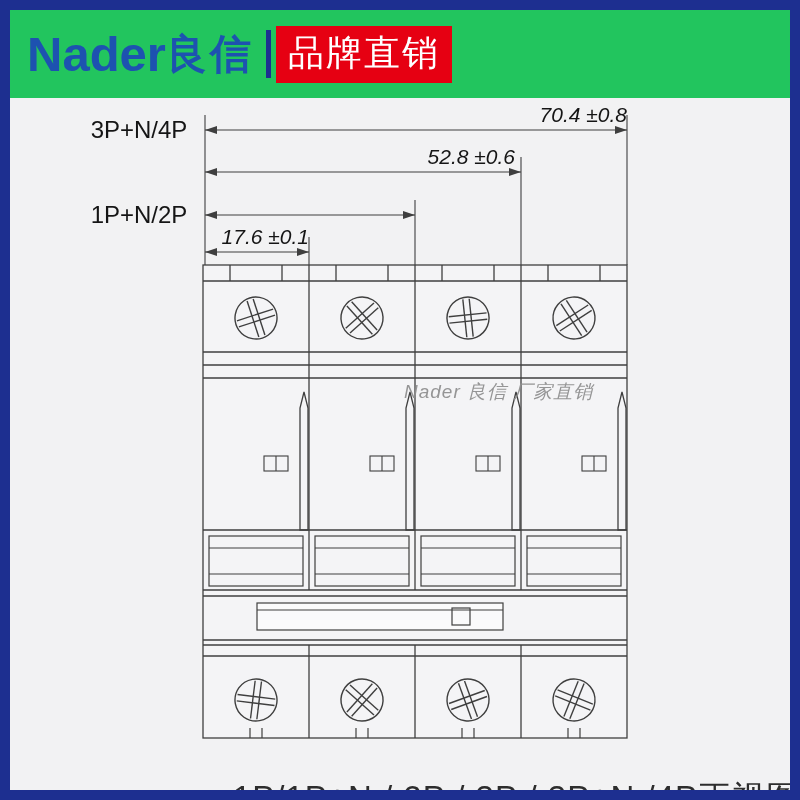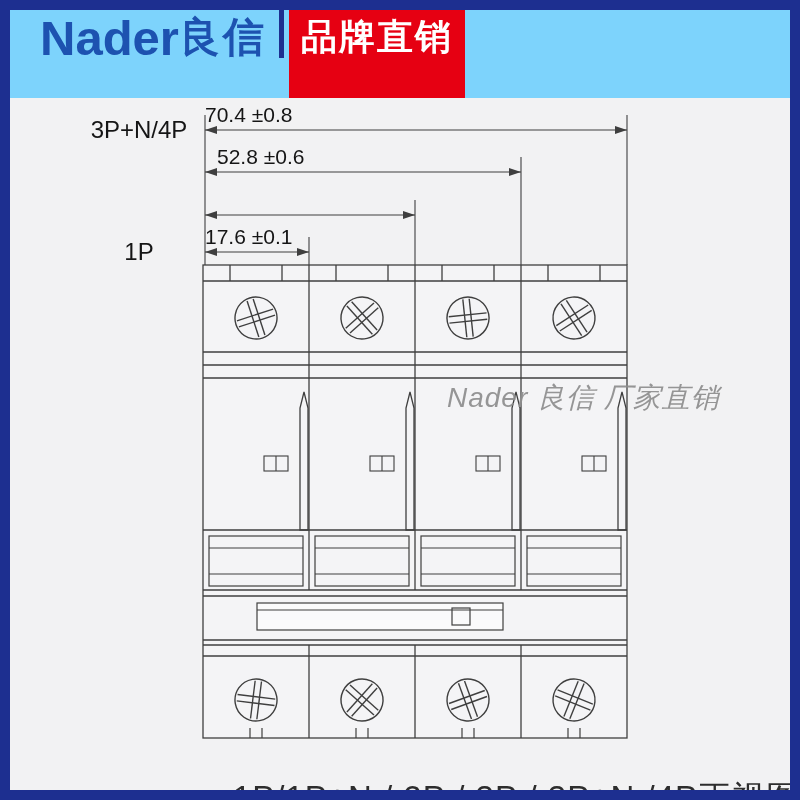--- a/index.html
+++ b/index.html
@@ -2,37 +2,37 @@
 <html><head>
 <meta charset="utf-8">
 <style>
   * { margin:0; padding:0; box-sizing:border-box; }
   html, body { width:800px; height:800px; }
   body { font-family:"Liberation Sans", sans-serif; background:#ffffff; }
 
   .page { position:relative; width:800px; height:800px; background:#f2f2f3; overflow:hidden; }
   .frame { position:absolute; inset:0; border:10px solid #1d2f90; pointer-events:none; z-index:60; }
 
-  .header { position:absolute; left:10px; top:10px; right:10px; height:88px; background:#7dd3fc;
-            display:flex; padding-left:30px; z-index:5; }
+  .header { position:absolute; left:10px; top:10px; right:10px; height:88px; background:#22c55e;
+            display:flex; align-items:center; padding-left:17px; z-index:5; }
   .brand { font-size:49px; font-weight:700; color:#1d52b0; letter-spacing:0; }
   .brand-cn { font-size:41px; font-weight:700; color:#1d52b0; letter-spacing:3px; }
   .vbar { width:5px; height:48px; background:#1d2f90; margin-left:12px; }
-  .badge { margin-left:5px; background:#e60012; color:#ffffff; font-size:36px; font-weight:700;
+  .badge { margin-left:5px; background:#e60012; color:#ffffff; font-size:36px; font-weight:400;
            padding:3px 12px 5px; letter-spacing:2px; }
 
   .drawing { position:absolute; left:0; top:0; z-index:1; }
 
   .dim-label { position:absolute; left:28px; width:222px; text-align:center; font-size:24px;
                color:#151515; line-height:28px; white-space:nowrap; z-index:3; }
-  .dim-value { position:absolute; text-align:left; font-size:21px; font-weight:500; color:#151515;
-               line-height:26px; white-space:nowrap; z-index:3; }
+  .dim-value { position:absolute; text-align:right; font-size:21px; font-weight:500; color:#151515;
+               line-height:26px; white-space:nowrap; z-index:3;font-style:italic; }
 
-  .watermark { position:absolute; left:404px; top:379px; font-size:28px; font-style:italic;
-               color:#8e8e8e; letter-spacing:1px; opacity:.92; z-index:3;margin-left:43px; }
+  .watermark { position:absolute; left:404px; top:379px; font-size:19px; font-style:italic;
+               color:#8e8e8e; letter-spacing:1px; opacity:.92; z-index:3; }
   .caption { position:absolute; left:0; right:0; top:749px; text-align:right; font-size:33px;
              color:#2d2d2d; letter-spacing:1px; z-index:3;margin-top:27px; }
 </style>
 </head>
 <body>
 
 <div class="page">
 
   <div class="header">
     <span class="brand">Nader</span>
@@ -163,23 +163,23 @@
       <line x1="356" y1="728" x2="356" y2="738"></line>
         <line x1="368" y1="728" x2="368" y2="738"></line>
       <line x1="462" y1="728" x2="462" y2="738"></line>
         <line x1="474" y1="728" x2="474" y2="738"></line>
       <line x1="568" y1="728" x2="568" y2="738"></line>
         <line x1="580" y1="728" x2="580" y2="738"></line>
     </g>
   </svg>
 
   <div class="dim-label" style="top:116px">3P+N/4P</div>
-  <div class="dim-label" style="top:238px">1P</div>
+  <div class="dim-label" style="top:201px">1P+N/2P</div>
 
   <div class="dim-value" style="left:205px;width:422px;top:102px">70.4 ±0.8</div>
-  <div class="dim-value" style="left:217px;width:316px;top:144px">52.8 ±0.6</div>
+  <div class="dim-value" style="left:199px;width:316px;top:144px">52.8 ±0.6</div>
   <div class="dim-value" style="left:205px;width:104px;top:224px">17.6 ±0.1</div>
 
   <div class="watermark">Nader 良信 厂家直销</div>
   <div class="caption">1P/1P+N / 2P / 3P / 3P+N /4P正视图</div>
 
   <div class="frame"></div>
 </div>
 
 </body></html>

